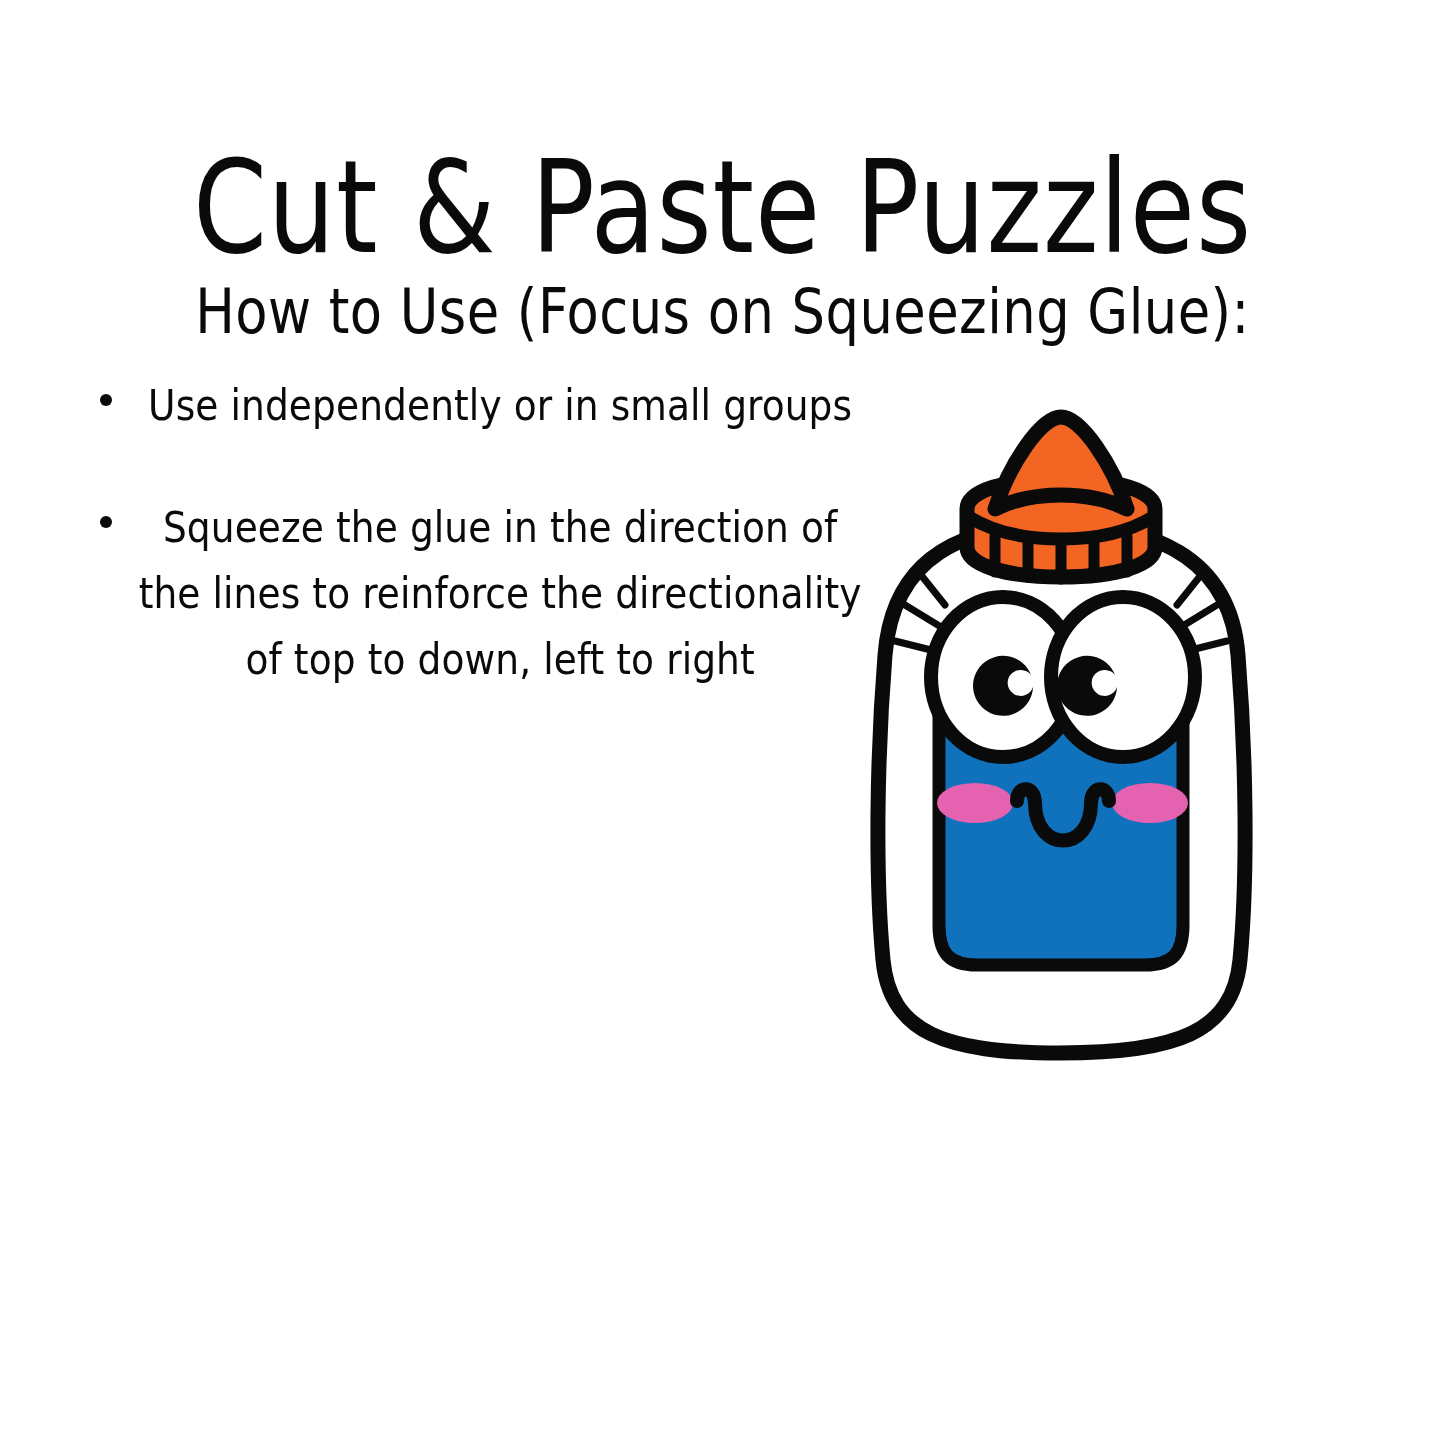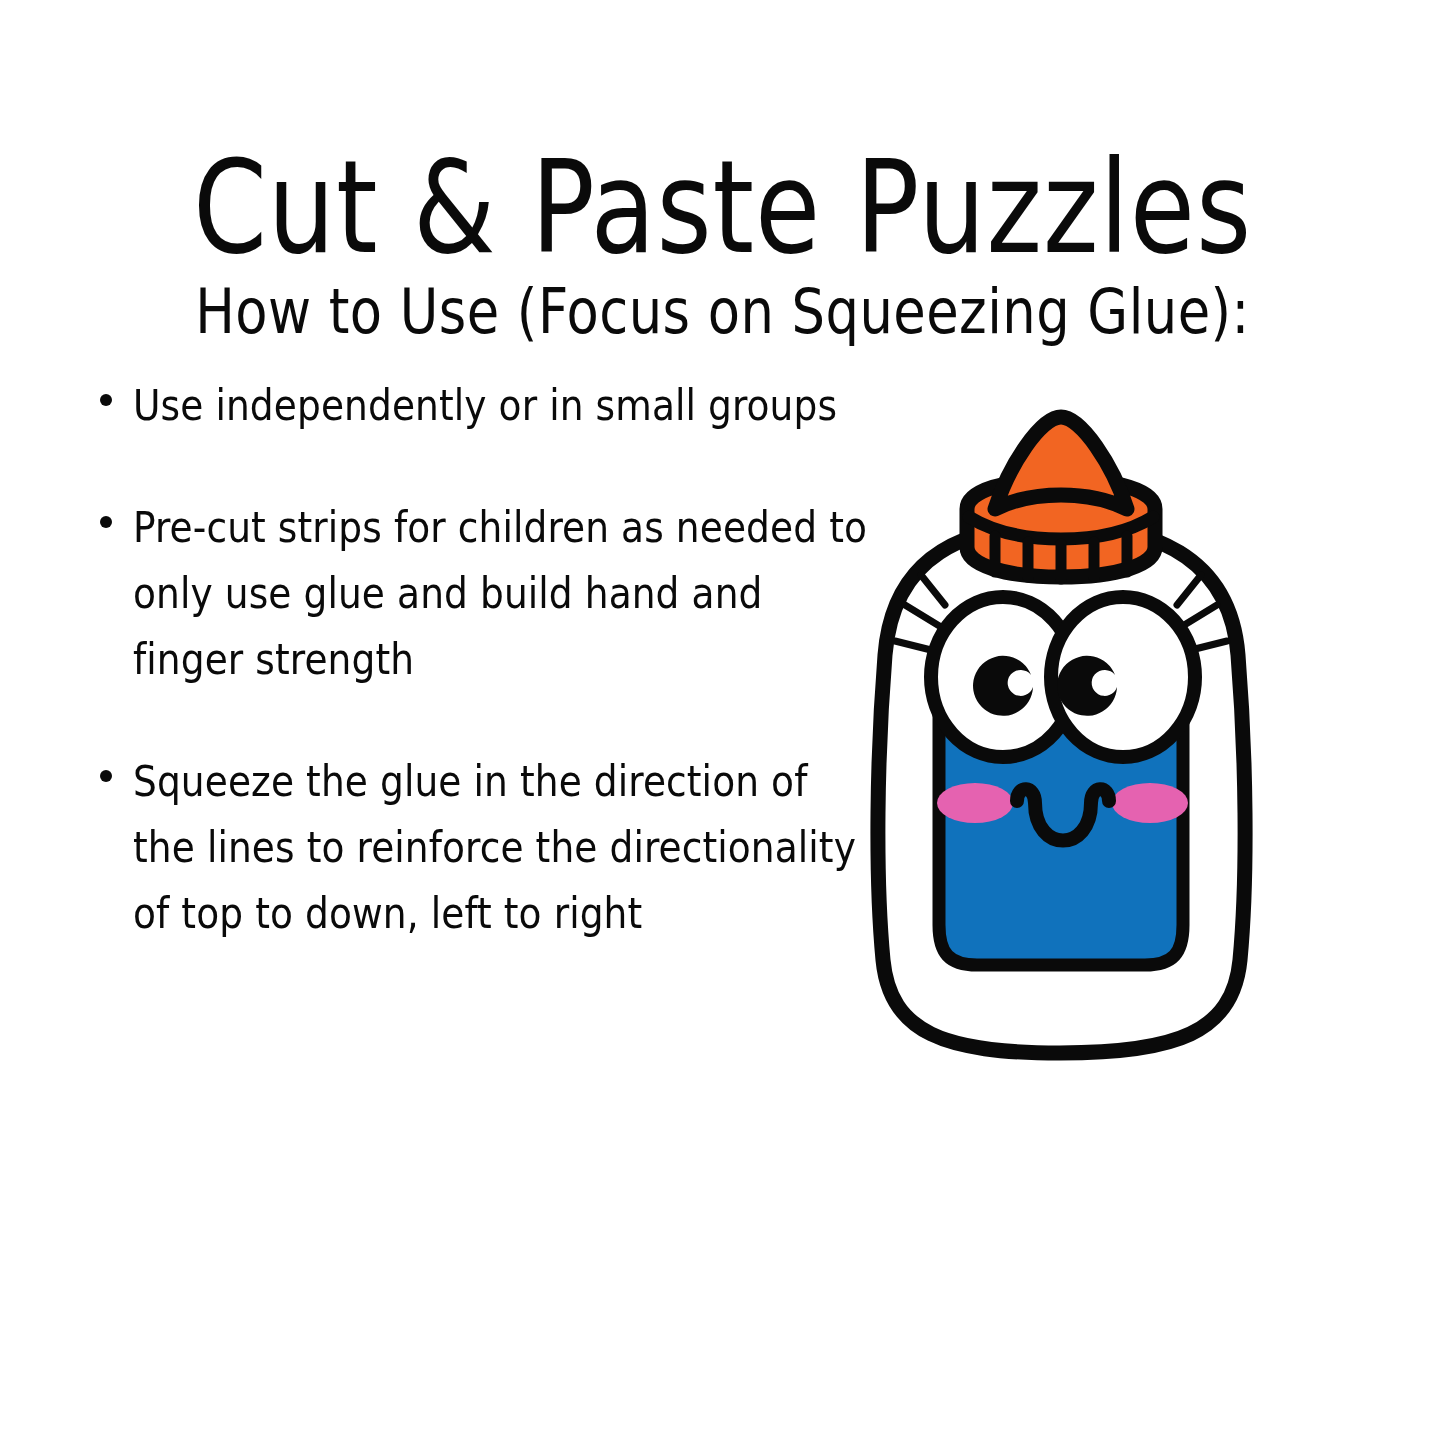--- a/index.html
+++ b/index.html
@@ -56,20 +56,21 @@
     transform-origin: 50% 0;
     white-space: nowrap;
   }
 
   
   .bullets {
     position: absolute;
     top: 372px;
     left: 100px;
     width: 790px;
+    text-align: center;
   }
   .bullet-item {
     display: flex;
     align-items: flex-start;
     margin-bottom: 56px;
   }
   .bullet-item:last-child { margin-bottom: 0; margin-top: 8px; }
 
   .bullet-dot {
     flex: 0 0 auto;
@@ -116,26 +117,20 @@
 
   <div class="bullets">
 
     <div class="bullet-item">
       <span class="bullet-dot">
           <i></i>
         </span>
       <span class="bullet-text">Use independently or in small groups</span>
     </div>
 
-    <div class="bullet-item">
-      <span class="bullet-dot">
-          <i></i>
-        </span>
-      <span class="bullet-text">Pre-cut strips for children as needed to only use glue and build hand and finger strength</span>
-    </div>
 
 
     <div class="bullet-item">
       <span class="bullet-dot">
           <i></i>
         </span>
       <span class="bullet-text">Squeeze the glue in the direction of the lines to reinforce the directionality of top to down, left to right</span>
     </div>
 
   </div>

